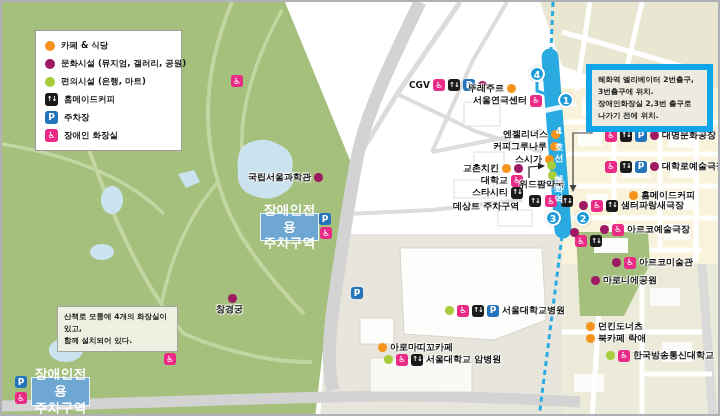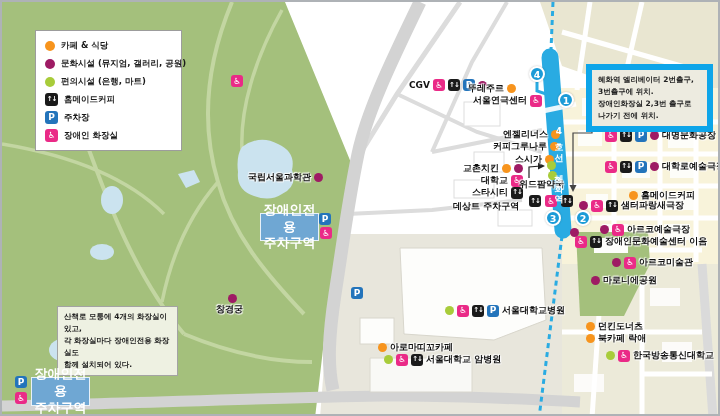--- a/index.html
+++ b/index.html
@@ -250,21 +250,20 @@
         <span class="poi-label">샘터파랑새극장</span>
       </div>
       <div class="poi" style="left: 598px; top: 221px;">
         <span class="dot dot-culture"></span>
         <span class="sicon icon-accessible">♿</span>
         <span class="poi-label">아르코예술극장</span>
       </div>
       <div class="poi" style="left: 573px; top: 233px;">
         <span class="sicon icon-accessible">♿</span>
         <span class="sicon icon-elevator">↑↓</span>
-        <span class="poi-label">장애인문화예술센터 이음</span>
       </div>
       <div class="poi" style="left: 610px; top: 254px;">
         <span class="dot dot-culture"></span>
         <span class="sicon icon-accessible">♿</span>
         <span class="poi-label">아르코미술관</span>
       </div>
       <div class="poi" style="left: 589px; top: 272px;">
         <span class="dot dot-culture"></span>
         <span class="poi-label">마로니에공원</span>
       </div>
@@ -327,21 +326,20 @@
   </div>
 
   <div class="infobox" id="infobox-station">
     <div>혜화역 엘리베이터 2번출구,</div>
     <div>3번출구에 위치.</div>
     <div>장애인화장실 2,3번 출구로</div>
     <div>나가기 전에 위치.</div>
   </div>
   <div class="infobox" id="infobox-park">
     <div>산책로 모퉁에 4개의 화장실이 있고,</div>
-    <div>각 화장실마다 장애인전용 화장실도</div>
     <div>함께 설치되어 있다.</div>
   </div>
 
   <div class="bluelabel" id="bluelabel-mid">
     <span>장애인전용</span>
     <span>주차구역</span>
   </div>
   <span class="sicon icon-parking standalone" style="left:317px;top:211px">P</span>
   <span class="sicon icon-accessible standalone" style="left:318px;top:225px">♿</span>
 

